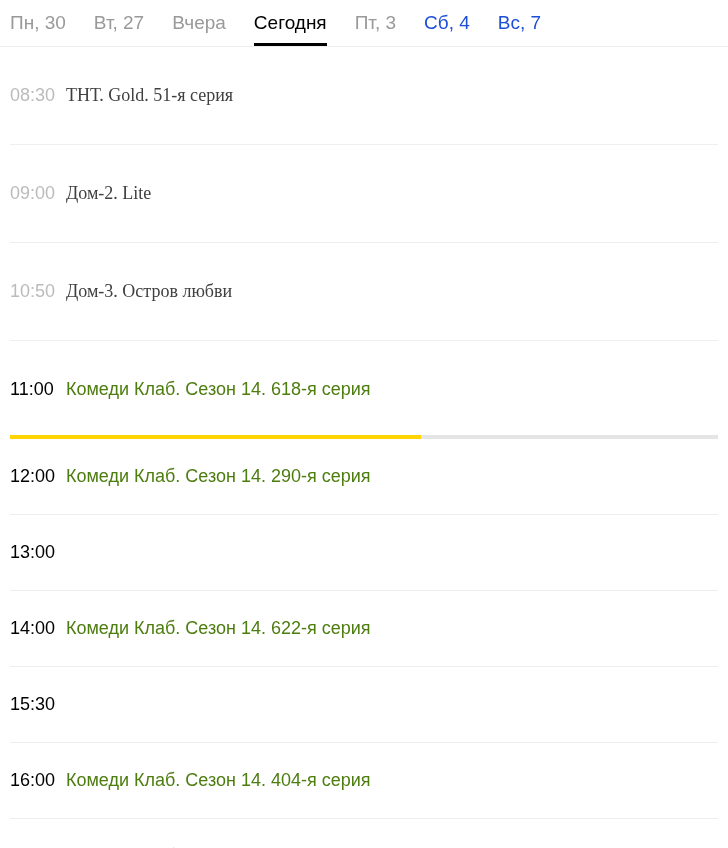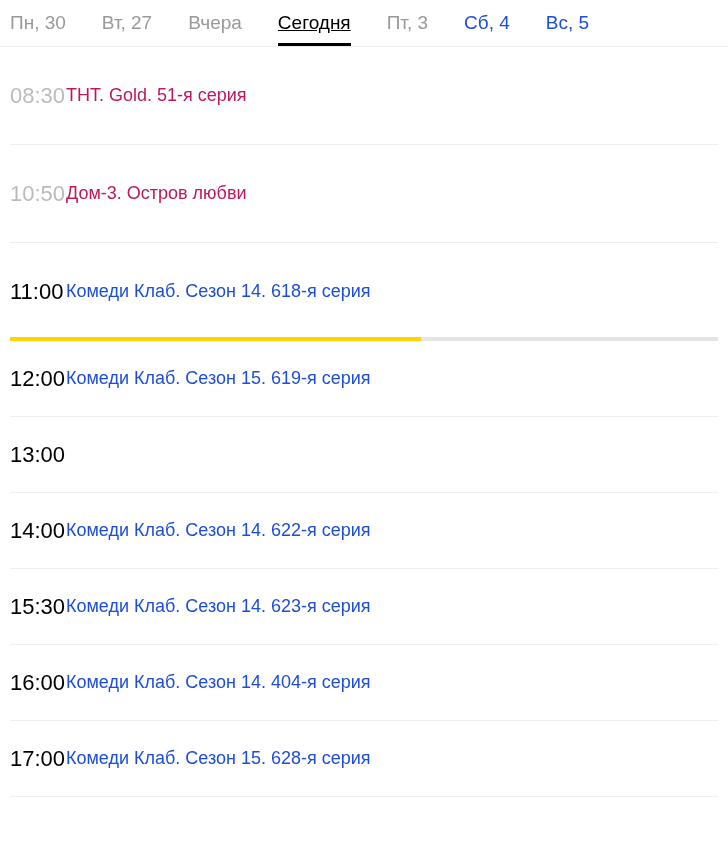--- a/index.html
+++ b/index.html
@@ -4,61 +4,60 @@
 <style>
   * { box-sizing: border-box; margin: 0; padding: 0; }
   body {
     font-family: Arial, Helvetica, sans-serif;
     background: #fff;
     width: 728px;
     color: #000;
   }
   .tabs {
     display: flex;
-    gap: 36px;
+    gap: 28px;
     padding: 12px 10px 0 10px;
     border-bottom: 1px solid #eee;
     font-size: 19px;
   }
   .tab {
     color: #999;
     padding-bottom: 12px;
     cursor: pointer;
     white-space: nowrap;
   }
   .tab.active {
     color: #000;
     border-bottom: 3px solid #000;
     padding-bottom: 9px;
-    text-decoration: underline;
   }
   .tab.weekend { color: #1d4ed8; }
   .schedule {
     padding: 0 10px;
   }
   .row {
     display: flex;
     align-items: center;
     border-bottom: 1px solid #eee;
     min-height: 76px;
     position: relative;
   }
   .row.tall { min-height: 98px; }
   .time {
     width: 56px;
-    font-size: 22px;
+    font-size: 18px;
     color: #000;
     flex-shrink: 0;
   }
   .time.past { color: #bbb; }
   .title {
     font-size: 18px;
-    color: #1d4ed8;
+    color: #4d7c0f;
   }
-  .title.past { color: #be185d; }
+  .title.past { color: #404040; font-family: Liberation Serif, serif; }
   .progress {
     position: absolute;
     left: 0; right: 0; bottom: -1px;
     height: 4px;
     background: #e5e5e5;
   }
   .progress-fill {
     height: 100%;
     background: #ffd400;
   }
@@ -66,61 +65,64 @@
 </head>
 <body>
 
 <div class="tabs">
   <div class="tab">Пн, 30</div>
   <div class="tab">Вт, 27</div>
   <div class="tab">Вчера</div>
   <div class="tab active">Сегодня</div>
   <div class="tab">Пт, 3</div>
   <div class="tab weekend">Сб, 4</div>
-  <div class="tab weekend">Вс, 5</div>
+  <div class="tab weekend">Вс, 7</div>
 </div>
 
 <div class="schedule">
 
   <div class="row tall">
     <div class="time past">08:30</div>
     <div class="title past">ТНТ. Gold. 51-я серия</div>
   </div>
 
+  <div class="row tall">
+    <div class="time past">09:00</div>
+    <div class="title past">Дом-2. Lite</div>
+  </div>
 
   <div class="row tall">
     <div class="time past">10:50</div>
     <div class="title past">Дом-3. Остров любви</div>
   </div>
 
   <div class="row tall">
     <div class="time">11:00</div>
     <div class="title">Комеди Клаб. Сезон 14. 618-я серия</div>
     <div class="progress">
       <div class="progress-fill" style="width:58%"></div>
     </div>
   </div>
 
   <div class="row">
     <div class="time">12:00</div>
-    <div class="title">Комеди Клаб. Сезон 15. 619-я серия</div>
+    <div class="title">Комеди Клаб. Сезон 14. 290-я серия</div>
   </div>
 
   <div class="row">
     <div class="time">13:00</div>
   </div>
 
   <div class="row">
     <div class="time">14:00</div>
     <div class="title">Комеди Клаб. Сезон 14. 622-я серия</div>
   </div>
 
   <div class="row">
     <div class="time">15:30</div>
-    <div class="title">Комеди Клаб. Сезон 14. 623-я серия</div>
   </div>
 
   <div class="row">
     <div class="time">16:00</div>
     <div class="title">Комеди Клаб. Сезон 14. 404-я серия</div>
   </div>
 
   <div class="row">
     <div class="time">17:00</div>
     <div class="title">Комеди Клаб. Сезон 15. 628-я серия</div>

